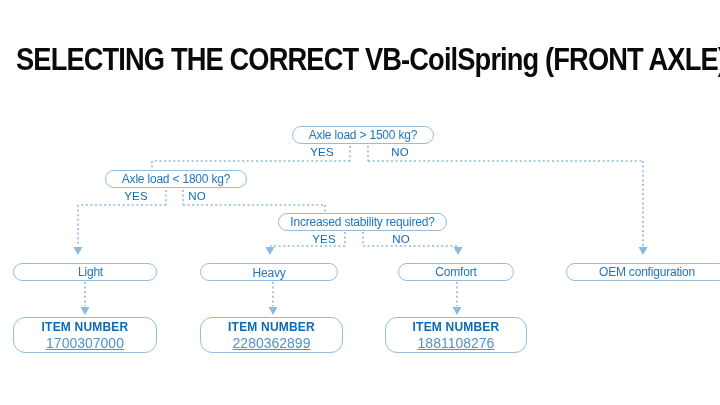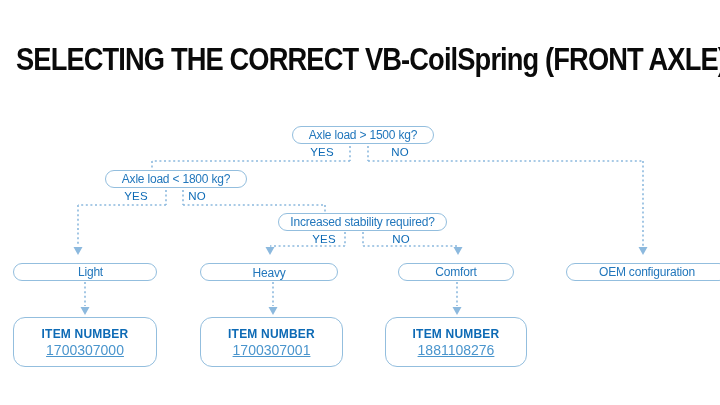--- a/index.html
+++ b/index.html
@@ -32,21 +32,21 @@
     display:flex;align-items:center;justify-content:center;
     font-size:12px;color:var(--text-blue);white-space:nowrap;
     box-sizing:border-box;letter-spacing:-0.2px;
   }
   .branch-label{
     position:absolute;transform:translateX(-50%);
     font-size:11.5px;font-weight:normal;color:var(--bold-blue);
     letter-spacing:0.2px;white-space:nowrap;line-height:12px;
   }
   .item-box{
-    position:absolute;height:50px;background:var(--background);
+    position:absolute;height:36px;background:var(--background);
     border:1.5px solid var(--box-border-blue);border-radius:12px;
     display:flex;flex-direction:column;align-items:center;justify-content:center;
     box-sizing:border-box;gap:3px;
   }
   .item-heading{font-size:12px;font-weight:bold;color:var(--bold-blue);letter-spacing:0.2px;line-height:12px;}
   .item-number{font-size:14px;color:var(--item-number-blue);line-height:14px;text-decoration:underline;}
 </style>
 </head>
 <body>
 
@@ -110,20 +110,20 @@
   <div class="pill" style="left:566px;top:263px;width:162px;">
     <span>OEM configuration</span>
   </div>
 
   <div class="item-box" style="left:13px;top:317px;width:144px;">
     <div class="item-heading">ITEM NUMBER</div>
     <div class="item-number">1700307000</div>
   </div>
   <div class="item-box" style="left:200px;top:317px;width:143px;">
     <div class="item-heading">ITEM NUMBER</div>
-    <div class="item-number">1700307001</div>
+    <div class="item-number">2280362899</div>
   </div>
   <div class="item-box" style="left:385px;top:317px;width:142px;">
     <div class="item-heading">ITEM NUMBER</div>
     <div class="item-number">1881108276</div>
   </div>
 
 </div>
 
 </body></html>

